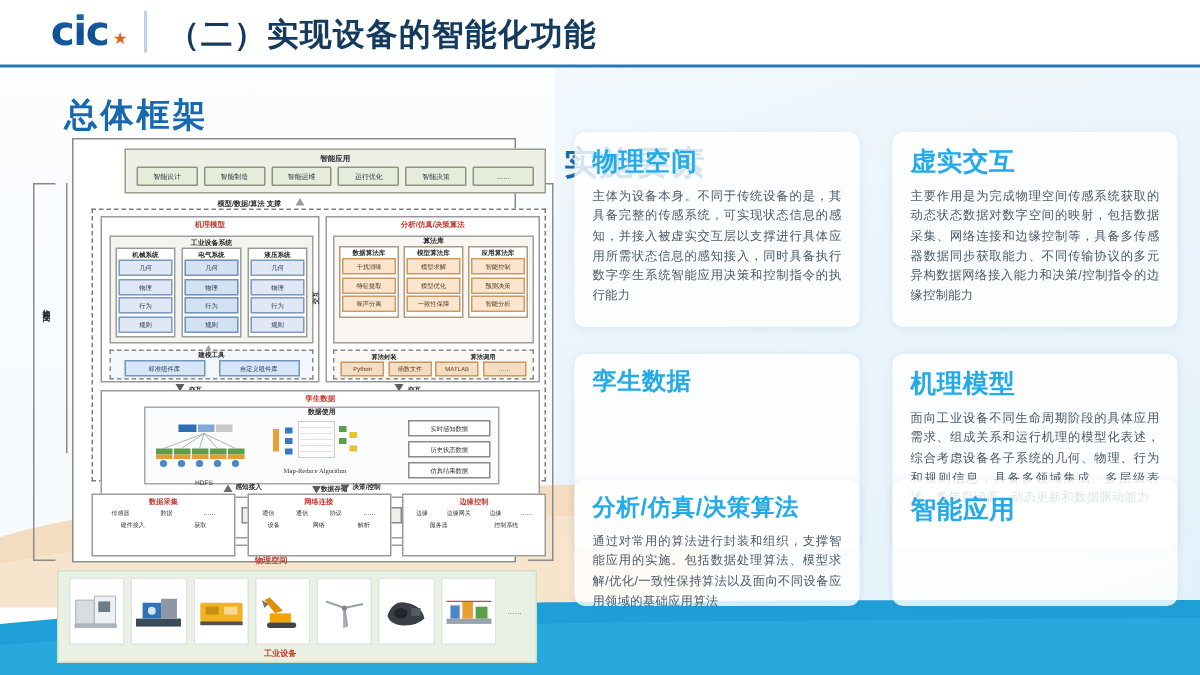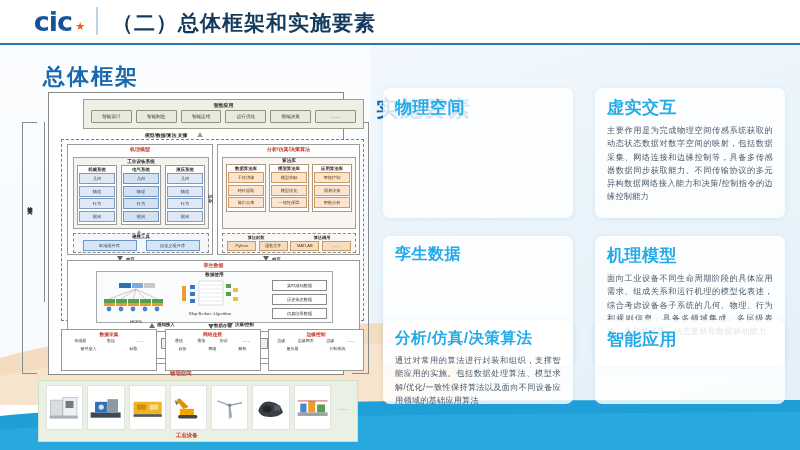--- a/index.html
+++ b/index.html
@@ -252,29 +252,30 @@
     <path d="M0,30 C160,18 340,14 800,12 L800,50 L0,50 Z" fill="#2fb0e4" opacity="0.55"></path>
   </svg>
 </div>
 
 <div id="header">
   <div id="logo">
     <span class="cic-text">cic</span>
     <span class="star">★</span>
   </div>
   <div id="logo-divider"></div>
-  <div id="header-title">（二）总体框架和实施要素</div>
+  <div id="header-title">（二）实现设备的智能化功能</div>
 </div>
 
 <div class="section-heading" id="heading-left">总体框架</div>
 <div class="section-heading" id="heading-right">实施要素</div>
 
 <div id="cards">
   <div class="card c0">
     <div class="card-title">物理空间</div>
+    <div class="card-body">主体为设备本身。不同于传统设备的是，其具备完整的传感系统，可实现状态信息的感知，并接入被虚实交互层以支撑进行具体应用所需状态信息的感知接入，同时具备执行数字孪生系统智能应用决策和控制指令的执行能力</div>
   </div>
   <div class="card c1">
     <div class="card-title">虚实交互</div>
     <div class="card-body">主要作用是为完成物理空间传感系统获取的动态状态数据对数字空间的映射，包括数据采集、网络连接和边缘控制等，具备多传感器数据同步获取能力、不同传输协议的多元异构数据网络接入能力和决策/控制指令的边缘控制能力</div>
   </div>
   <div class="card c2">
     <div class="card-title">孪生数据</div>
   </div>
   <div class="card c3">
     <div class="card-title">机理模型</div>

